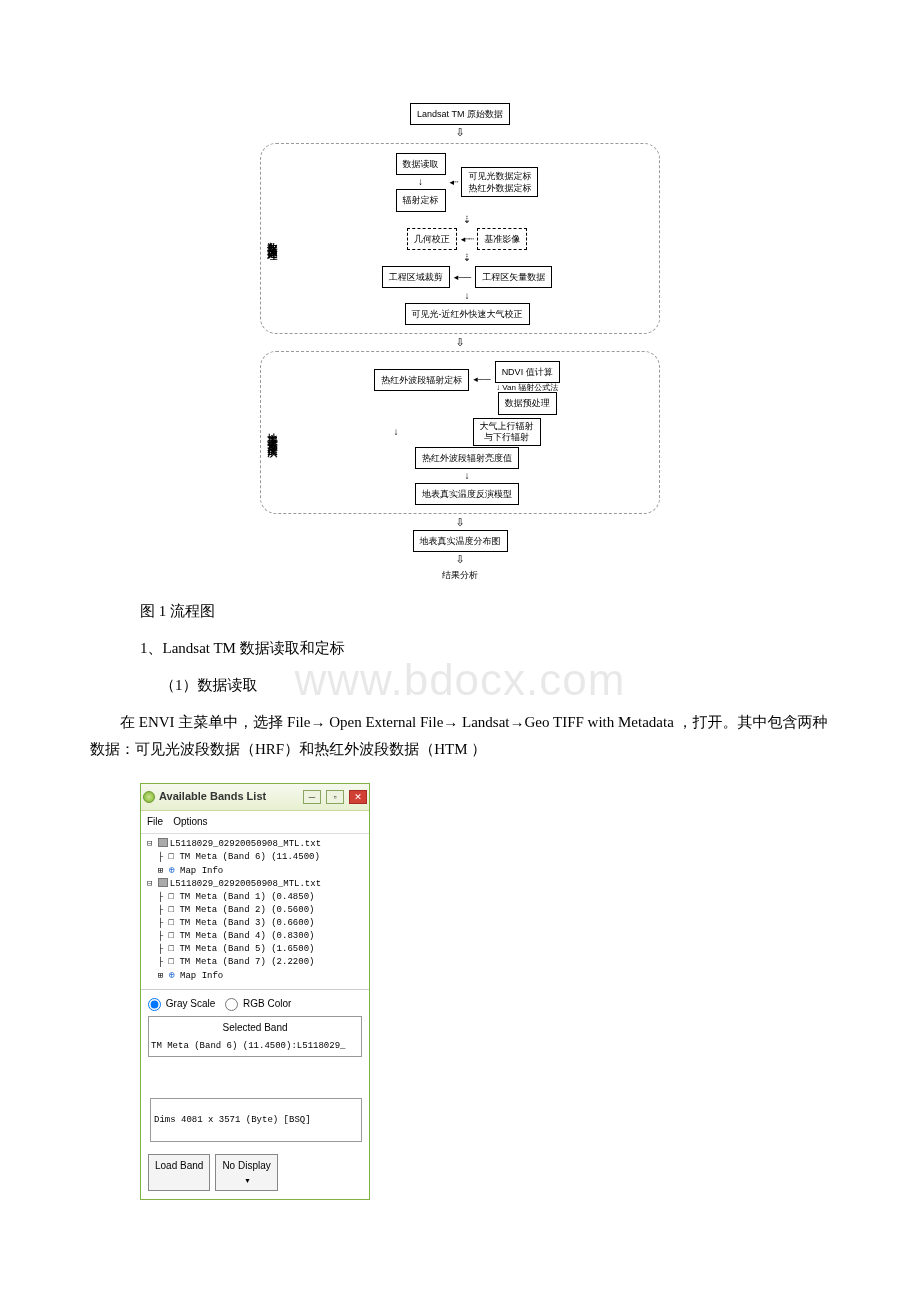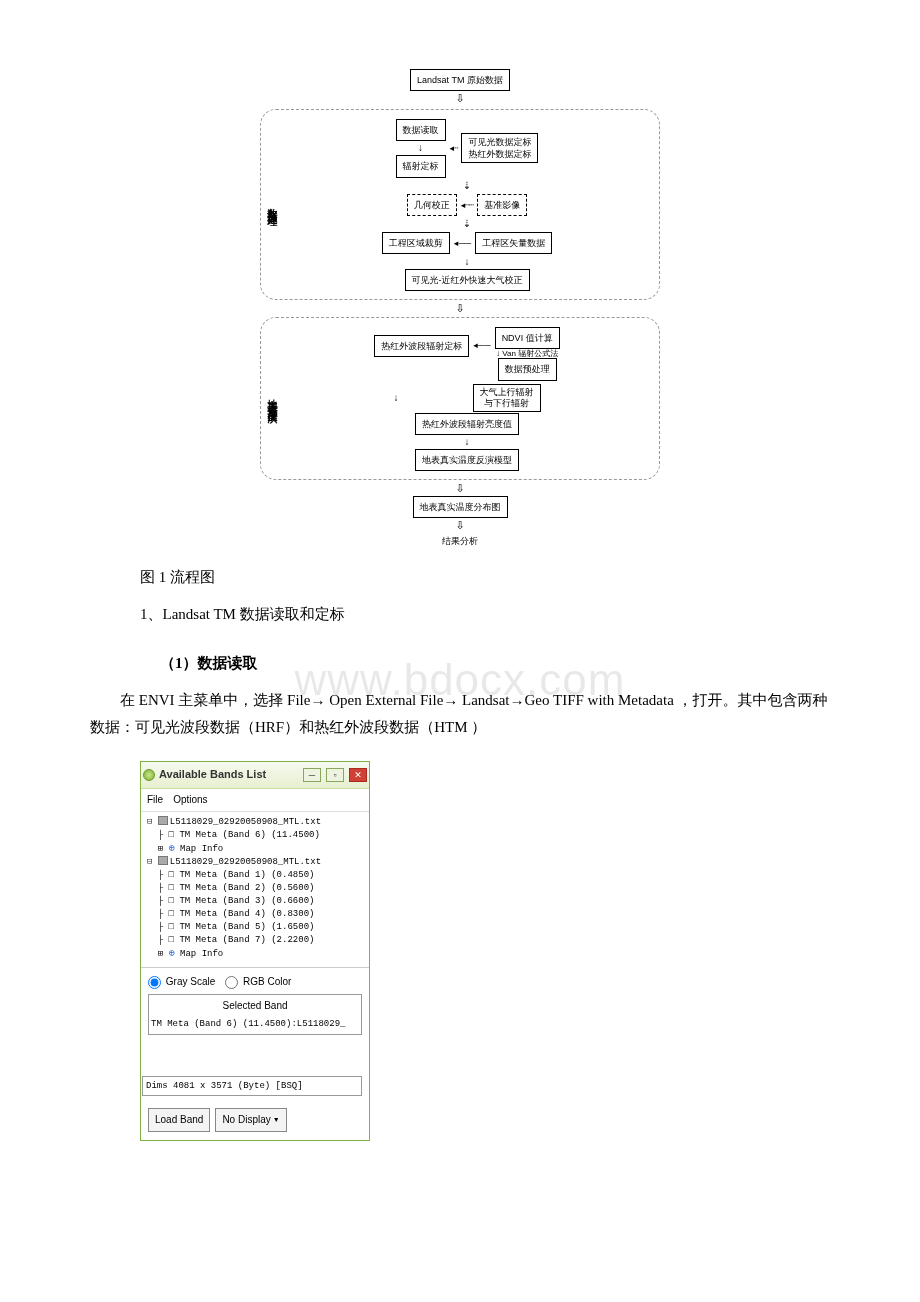--- a/index.html
+++ b/index.html
@@ -22,21 +22,21 @@
     font-size: 44px;
     font-family: Arial, sans-serif;
     color: rgba(0,0,0,0.09);
     letter-spacing: 1px;
     pointer-events: none;
     z-index: 0;
   }
   .content { position: relative; z-index: 1; }
 
   
-  .flowchart-wrap { width: 400px; margin: 29px auto 15px auto; font-size: 9px; font-family: "SimSun", sans-serif; }
+  .flowchart-wrap { width: 400px; margin: 63px auto 15px auto; font-size: 9px; font-family: "SimSun", sans-serif; }
   .fc-box { border: 1px solid #000; padding: 2px 6px; text-align: center; display: inline-block; background: #fff; }
   .fc-arrow-down { text-align: center; font-size: 10px; line-height: 8px; margin: 1px 0; }
   .fc-arrow-double { text-align: center; font-size: 11px; line-height: 11px; margin: 2px 0; }
   .dashed-group {
     border: 1px dashed #999;
     border-radius: 16px;
     padding: 8px 10px 8px 6px;
     margin: 3px 0;
     position: relative;
     display: flex;
@@ -55,21 +55,21 @@
   .fc-row { display: flex; align-items: center; justify-content: center; gap: 4px; margin: 1px 0; }
   .fc-dash-arrow-l { font-size: 9px; letter-spacing: -1px; }
   .fc-col { display: flex; flex-direction: column; align-items: center; }
   .center-col { display: flex; flex-direction: column; align-items: center; }
   .tight { line-height: 12px; }
 
   
   .caption { margin: 8px 0 10px 50px; font-size: 15px; }
   .sec-h { margin: 10px 0 10px 50px; font-size: 15px; }
   .num-h { margin: 10px 0 10px 50px; font-size: 15px; }
-  .sub-h { margin: 22px 0 10px 70px; font-size: 15px; font-weight: bold; }
+  .sub-h { margin: 10px 0 10px 70px; font-size: 15px; }
   .para { margin: 6px 0 6px 0; text-indent: 2em; font-size: 15px; }
 
   
   .envi-win {
     width: 230px;
     border: 1px solid #7fb33f;
     margin: 20px 0 0 50px;
     font-family: "Courier New", monospace;
     background: #fff;
     font-size: 9px;
@@ -98,24 +98,24 @@
   .envi-tree { padding: 4px 6px 6px 6px; font-size: 9px; line-height: 13px; color: #000; border-bottom: 1px solid #ccc; }
   .tree-line { white-space: nowrap; }
   .tree-toggle { color: #333; font-family: "Courier New", monospace; }
   .tree-icon-file { display: inline-block; width: 10px; height: 9px; background: #aaa; border: 1px solid #777; margin: 0 2px -1px 0; }
   .tree-icon-globe { color: #2a6fd6; font-size: 10px; }
   .tree-band { color: #000; }
   .envi-section { padding: 5px 7px; font-family: Tahoma, sans-serif; font-size: 10px; }
   .radio-row { display: flex; gap: 10px; align-items: center; margin-bottom: 3px; }
   .selected-box { border: 1px solid #999; padding: 2px; font-family: "Courier New", monospace; font-size: 9px; }
   .selected-box .sb-title { text-align: center; font-family: Tahoma, sans-serif; font-size: 10px; margin-bottom: 1px; }
-  .dims { font-family: "Courier New", monospace; font-size: 9px; padding: 1px 3px; border: 1px solid #999; margin: 36px 7px 6px 1px; }
+  .dims { font-family: "Courier New", monospace; font-size: 9px; padding: 13px 3px; border: 1px solid #999; margin: 36px 7px 6px 9px; }
   .bottom-btns { padding: 6px 7px 8px 7px; display: flex; gap: 5px; font-family: Tahoma, sans-serif; font-size: 10px; text-align: right; }
   .btn { border: 1px solid #888; padding: 2px 6px; background: #f4f4f4; }
-  .dd { display: flex; align-items: center; }
+  .dd { display: flex; align-items: center; flex-direction: column; }
   .dd-arrow { font-size: 7px; margin-left: 2px; }
   input[type=radio]{ margin:0 2px 0 0; vertical-align: middle; }
 </style>
 </head>
 <body>
 
 <div class="watermark">www.bdocx.com</div>
 
 <div class="content">
 

